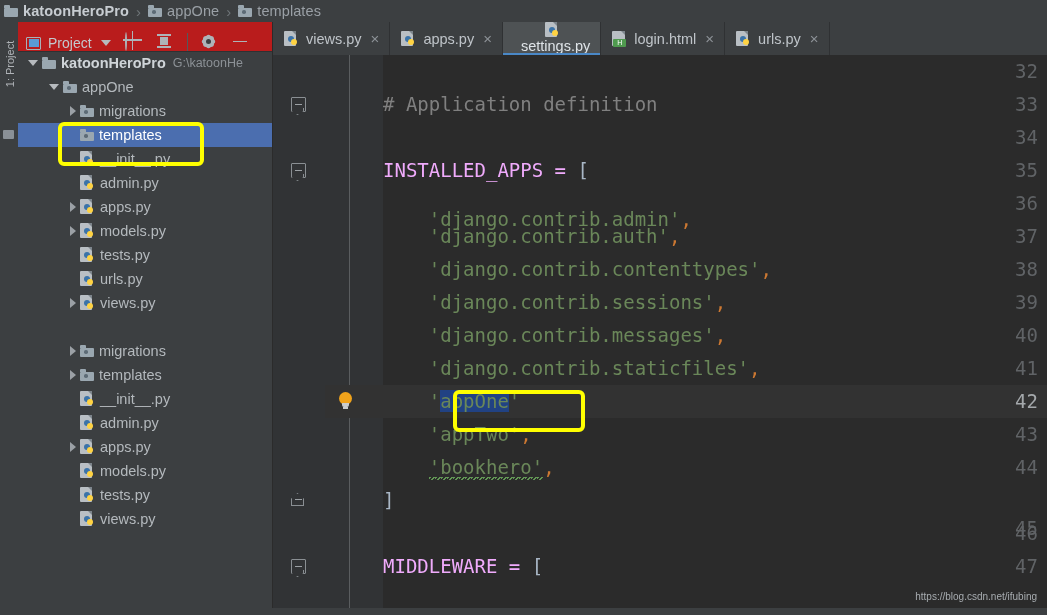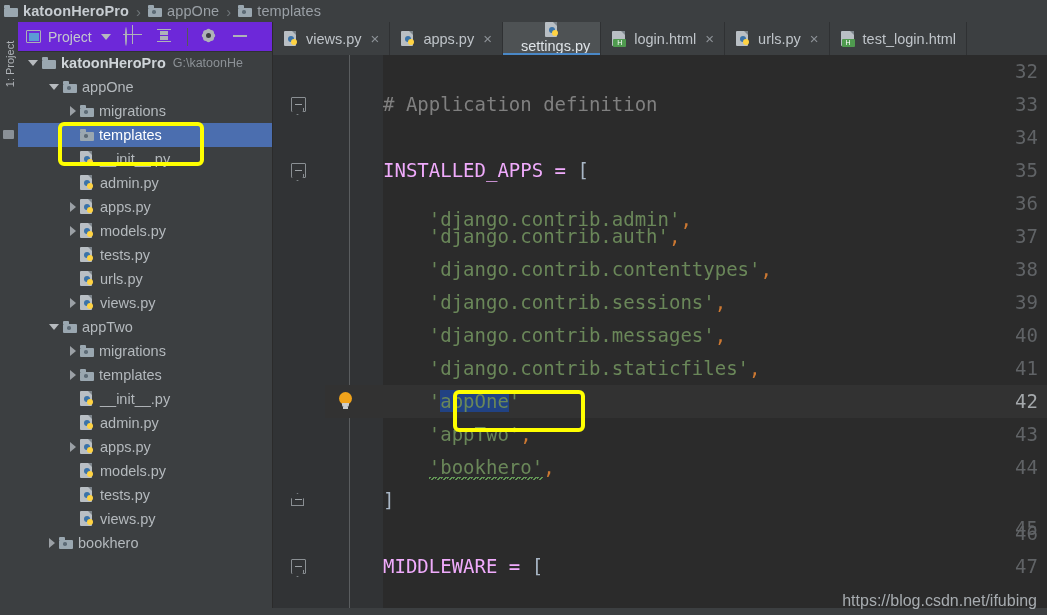--- a/index.html
+++ b/index.html
@@ -55,21 +55,21 @@
     position:absolute;left:3px;top:108px;width:11px;height:9px;background:#8a9096;border-radius:1px;
   }
 
   
   .projpanel{
     position:absolute;left:18px;top:22px;width:255px;height:593px;
     background:#3c3f41;
   }
   .projhead{
     position:absolute;left:0;top:0;width:255px;height:29px;
-    background:#6d28d9;display:flex;align-items:center;
+    background:#b91c1c;display:flex;align-items:flex-end;
     border-bottom:1px solid #2f3133;
   }
   .ph-title{display:flex;align-items:center;margin-left:8px;}
   .ph-boxicon{
     width:15px;height:13px;border:1.6px solid #aab0b6;border-radius:1px;
     display:inline-block;position:relative;box-sizing:border-box;
   }
   .ph-boxicon:after{
     content:"";position:absolute;left:1.5px;top:1.5px;right:1.5px;bottom:1.5px;
     background:#5b9bd5;
@@ -266,21 +266,21 @@
   }
 
   
   .annot{
     position:absolute;border:4px solid #ffff00;border-radius:6px;box-sizing:border-box;
     pointer-events:none;
   }
 
   
   .watermark{
-    position:absolute;right:10px;bottom:5px;font-size:16px;color:#a7acb0;
+    position:absolute;right:10px;bottom:13px;font-size:10px;color:#a7acb0;
     font-family:"Liberation Sans",sans-serif;
     margin-top:44px;
   }
   .bottombar{
     position:absolute;left:0;bottom:0;width:1047px;height:7px;background:#3c3f41;
   }
   .panelsplit{
     position:absolute;left:272px;top:22px;width:1px;height:593px;background:#2b2b2b;
   }
   
@@ -428,27 +428,20 @@
         </div>
         <div class="row" style="top: 240px; position: absolute; left: 0px; width: 255px; padding-left: 52px;">
           <span class="arrow closed"></span>
           <span class="pyfile">
             <span class="pg"></span>
             <span class="pb"></span>
             <span class="py2"></span>
           </span>
           <span class="row-label">views.py</span>
         </div>
-        <div class="row" style="top: 264px; position: absolute; left: 0px; width: 255px; padding-left: 31px;">
-          <span class="arrow open"></span>
-          <span class="folder dot">
-            <i></i>
-          </span>
-          <span class="row-label">appTwo</span>
-        </div>
         <div class="row" style="top: 288px; position: absolute; left: 0px; width: 255px; padding-left: 52px;">
           <span class="arrow closed"></span>
           <span class="folder dot">
             <i></i>
           </span>
           <span class="row-label">migrations</span>
         </div>
         <div class="row" style="top: 312px; position: absolute; left: 0px; width: 255px; padding-left: 52px;">
           <span class="arrow closed"></span>
           <span class="folder dot">
@@ -503,27 +496,20 @@
         </div>
         <div class="row" style="top: 456px; position: absolute; left: 0px; width: 255px; padding-left: 52px;">
           <span class="arrow none"></span>
           <span class="pyfile">
             <span class="pg"></span>
             <span class="pb"></span>
             <span class="py2"></span>
           </span>
           <span class="row-label">views.py</span>
         </div>
-        <div class="row" style="top: 480px; position: absolute; left: 0px; width: 255px; padding-left: 31px;">
-          <span class="arrow closed"></span>
-          <span class="folder dot">
-            <i></i>
-          </span>
-          <span class="row-label">bookhero</span>
-        </div>
       </div>
     <div class="psb"></div>
   </div>
 
   <div class="panelsplit"></div>
 
   <div class="editorwrap">
 
     <div class="tabbar" id="tabbar">
         <div class="tab">
@@ -562,27 +548,20 @@
           <span class="tab-close">×</span>
         </div>
         <div class="tab">
           <span class="pyfile">
             <span class="pg"></span>
             <span class="pb"></span>
             <span class="py2"></span>
           </span>
           <span class="tab-label">urls.py</span>
           <span class="tab-close">×</span>
-        </div>
-        <div class="tab">
-          <span class="htmlfile">
-            <span class="hg"></span>
-            <span class="hb">H</span>
-          </span>
-          <span class="tab-label">test_login.html</span>
         </div>
       </div>
 
     <div class="code">
       <div class="gutter"></div>
       <div class="foldcol">
         <div class="foldline"></div>
       </div>
       <div id="codebody">
           <div class="ln" style="top: 0px;">32</div>

